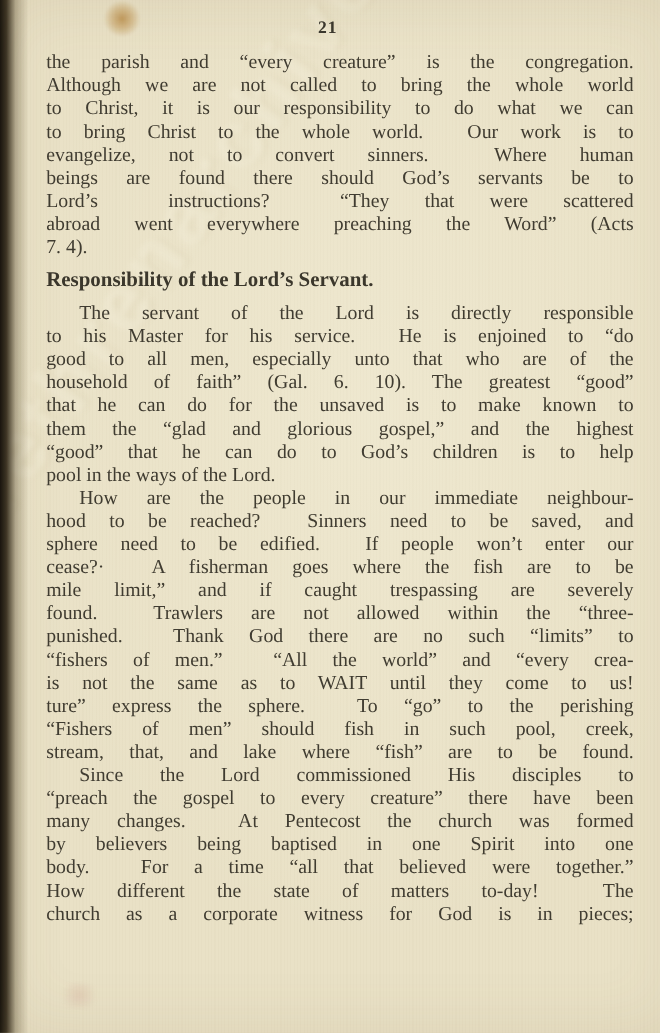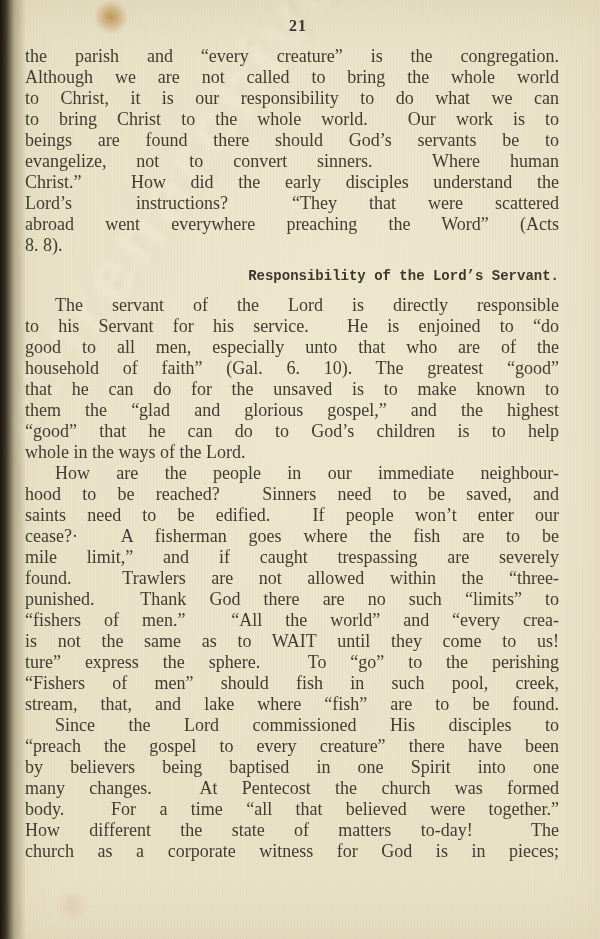--- a/index.html
+++ b/index.html
@@ -52,40 +52,39 @@
     opacity:0.55;
     pointer-events:none;
   }
   .page-number{
     position:absolute;top:17px;left:0;right:24px;
     text-align:center;
     font-size:16px;font-weight:bold;letter-spacing:1px;
     color:#3b382e;
   }
   .text-body{
-    position:absolute;left:25px;top:46px;width:534px;
+    position:absolute;left:42px;top:46px;width:534px;
     color:#403c31;
     font-size:18px;line-height:21px;
   }
   .para{margin:0;}
   .line{
     text-align:justify;
     text-align-last:justify;
     white-space:pre-wrap;
     height:21px;overflow:hidden;
   }
   .line.flush{text-align-last:left;}
   .line.indent{text-indent:30px;}
   .section-heading{
-    text-align:right;
-    font-size:14px;font-weight:bold;
+    text-align:left;
+    font-size:19px;font-weight:bold;
     line-height:22px;
     margin:9px 0 8px 0;
     color:#3b372c;
-    font-family:Liberation Mono, monospace;
   }
   .vignette{
     position:absolute;inset:0;pointer-events:none;
     box-shadow:inset 0 0 60px rgba(120,100,55,0.12);
   }
 </style>
 </head>
 <body>
 
 <div class="page">
@@ -93,56 +92,55 @@
   <div class="gutter"></div>
   <div class="stain"></div>
   <div class="stain2"></div>
   <div class="page-number">21</div>
   <main class="text-body">
       <div class="para">
         <div class="line">the parish and “every creature” is the congregation.</div>
         <div class="line">Although we are not called to bring the whole world</div>
         <div class="line">to Christ, it is our responsibility to do what we can</div>
         <div class="line">to bring Christ to the whole world.  Our work is to</div>
+        <div class="line">evangelize, not to convert sinners.  Where human</div>
         <div class="line">beings are found there should God’s servants be to</div>
-        <div class="line">evangelize, not to convert sinners.  Where human</div>
-        <div class="line">Christ.”  How did the early disciples understand the</div>
         <div class="line">Lord’s  instructions?  “They that were scattered</div>
         <div class="line">abroad went everywhere preaching the Word” (Acts</div>
-        <div class="line flush">8. 8).</div>
+        <div class="line flush">7. 4).</div>
       </div>
       <div class="section-heading">Responsibility of the Lord’s Servant.</div>
       <div class="para">
         <div class="line indent">The servant of the Lord is directly responsible</div>
-        <div class="line">to his Servant for his service.  He is enjoined to “do</div>
+        <div class="line">to his Master for his service.  He is enjoined to “do</div>
         <div class="line">good to all men, especially unto that who are of the</div>
         <div class="line">household of faith” (Gal. 6. 10). The greatest “good”</div>
         <div class="line">that he can do for the unsaved is to make known to</div>
         <div class="line">them the “glad and glorious gospel,” and the highest</div>
         <div class="line">“good” that he can do to God’s children is to help</div>
-        <div class="line flush">whole in the ways of the Lord.</div>
+        <div class="line flush">pool in the ways of the Lord.</div>
       </div>
       <div class="para">
         <div class="line indent">How are the people in our immediate neighbour-</div>
         <div class="line">hood to be reached?  Sinners need to be saved, and</div>
-        <div class="line">saints need to be edified.  If people won’t enter our</div>
+        <div class="line">sphere need to be edified.  If people won’t enter our</div>
         <div class="line">cease?·  A fisherman goes where the fish are to be</div>
         <div class="line">mile limit,” and if caught trespassing are severely</div>
         <div class="line">found.  Trawlers are not allowed within the “three-</div>
         <div class="line">punished.  Thank God there are no such “limits” to</div>
         <div class="line">“fishers of men.”  “All the world” and “every crea-</div>
         <div class="line">is not the same as to WAIT until they come to us!</div>
         <div class="line">ture” express the sphere.  To “go” to the perishing</div>
         <div class="line">“Fishers of men” should fish in such pool, creek,</div>
         <div class="line">stream, that, and lake where “fish” are to be found.</div>
       </div>
       <div class="para">
         <div class="line indent">Since the Lord commissioned His disciples to</div>
         <div class="line">“preach the gospel to every creature” there have been</div>
+        <div class="line">many changes.  At Pentecost the church was formed</div>
         <div class="line">by believers being baptised in one Spirit into one</div>
-        <div class="line">many changes.  At Pentecost the church was formed</div>
         <div class="line">body.  For a time “all that believed were together.”</div>
         <div class="line">How different the state of matters to-day!  The</div>
         <div class="line">church as a corporate witness for God is in pieces;</div>
       </div>
     </main>
   <div class="vignette"></div>
 </div>
 
 </body></html>

